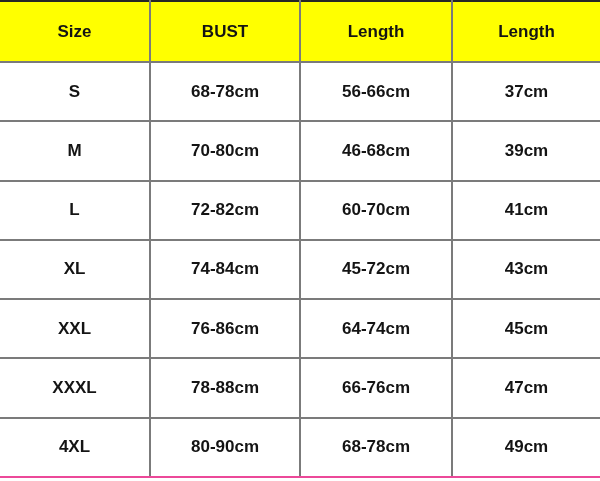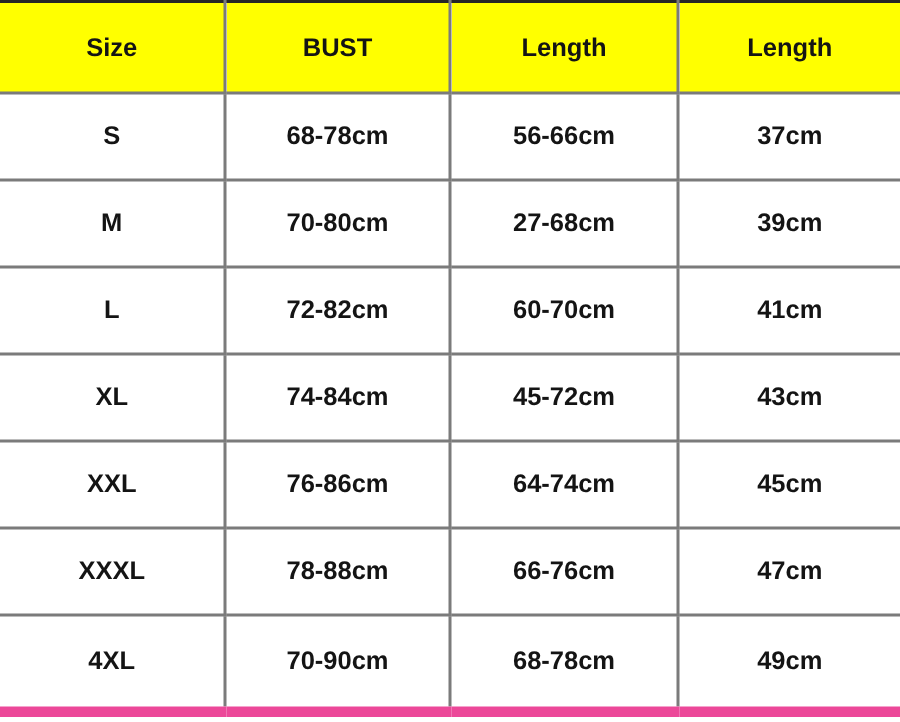--- a/index.html
+++ b/index.html
@@ -37,21 +37,21 @@
   table.size-chart th:last-child,
   table.size-chart td:last-child { border-right: none; }
   
   table.size-chart thead tr { height: 61px; }
   table.size-chart th {
     background: #ffff00;
     border-top: 2px solid #262626;
     font-size: 17px;
   }
   
-  table.size-chart tbody tr:last-child td { border-bottom: 7px solid #ec4899; }
+  table.size-chart tbody tr:last-child td { border-bottom: 2px solid #ec4899; }
 </style>
 </head>
 <body>
 
 <table class="size-chart">
   <colgroup>
     <col style="width:150px">
     <col style="width:150px">
     <col style="width:152px">
     <col style="width:148px">
@@ -67,21 +67,21 @@
   <tbody>
     <tr>
       <td>S</td>
       <td>68-78cm</td>
       <td>56-66cm</td>
       <td>37cm</td>
     </tr>
     <tr>
       <td>M</td>
       <td>70-80cm</td>
-      <td>27-68cm</td>
+      <td>46-68cm</td>
       <td>39cm</td>
     </tr>
     <tr>
       <td>L</td>
       <td>72-82cm</td>
       <td>60-70cm</td>
       <td>41cm</td>
     </tr>
     <tr>
       <td>XL</td>
@@ -96,18 +96,18 @@
       <td>45cm</td>
     </tr>
     <tr>
       <td>XXXL</td>
       <td>78-88cm</td>
       <td>66-76cm</td>
       <td>47cm</td>
     </tr>
     <tr>
       <td>4XL</td>
-      <td>70-90cm</td>
+      <td>80-90cm</td>
       <td>68-78cm</td>
       <td>49cm</td>
     </tr>
   </tbody>
 </table>
 
 </body></html>

